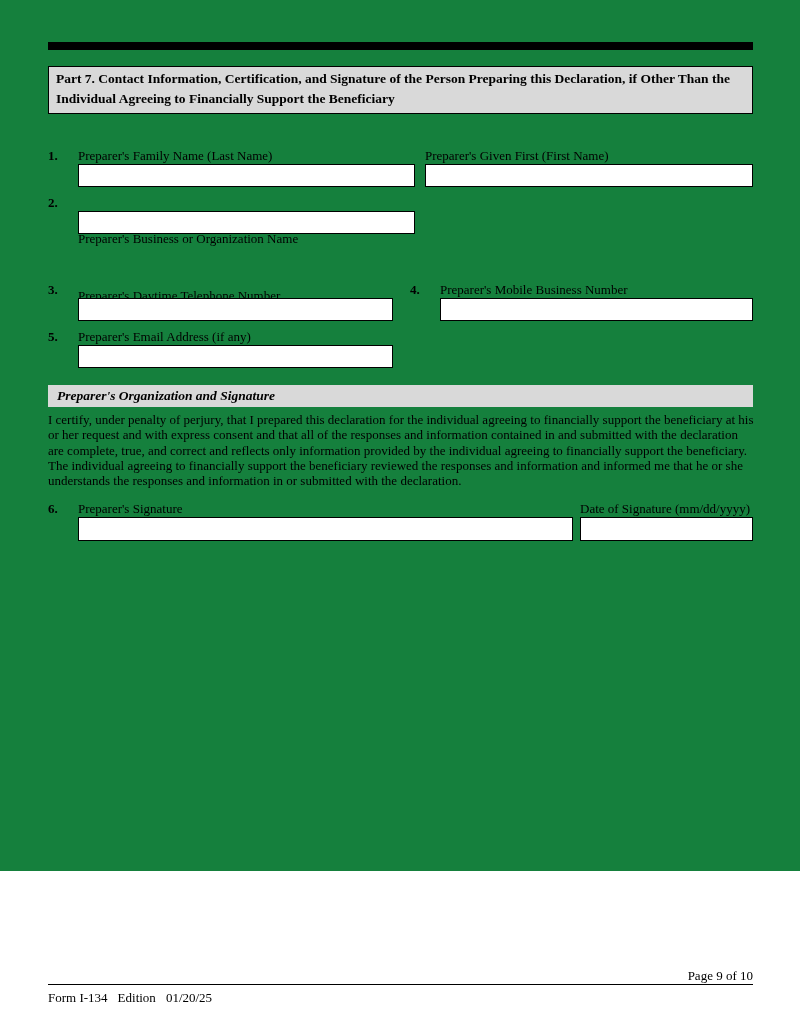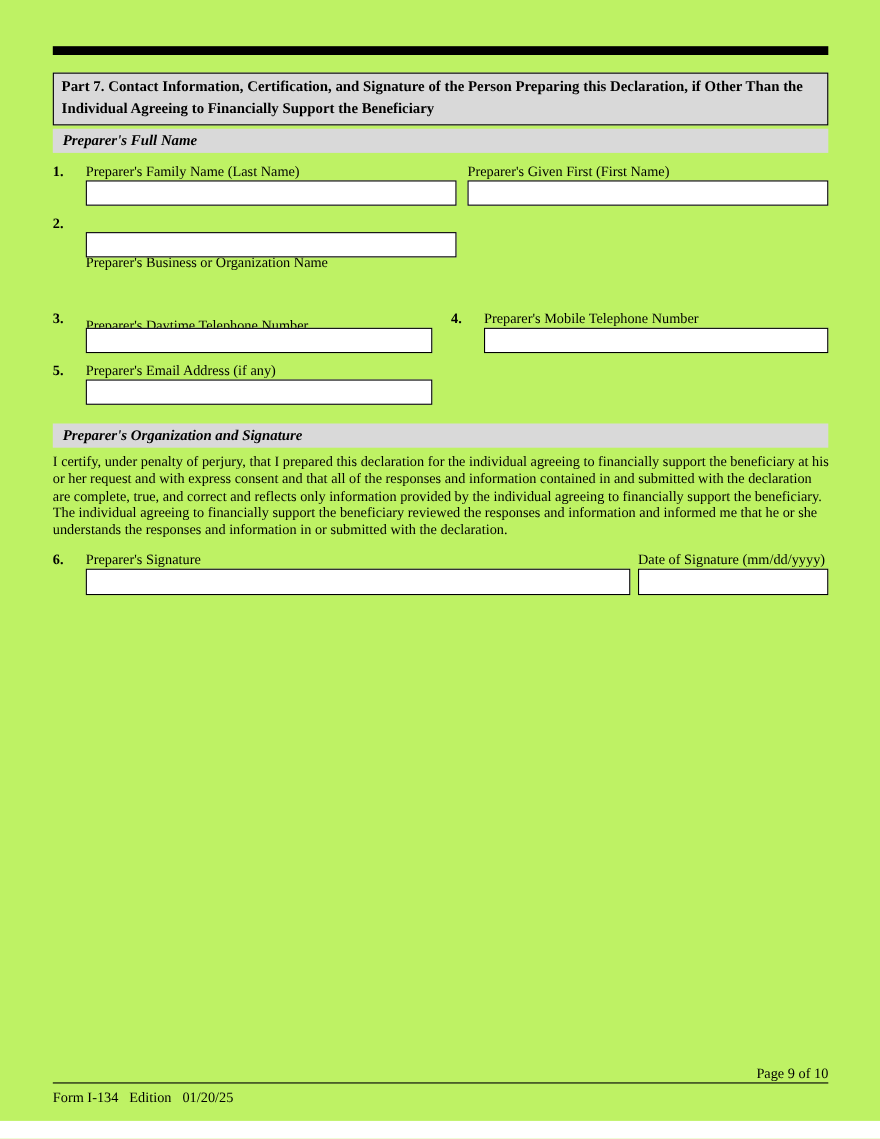--- a/index.html
+++ b/index.html
@@ -5,21 +5,21 @@
   * { margin: 0; padding: 0; box-sizing: border-box; }
   html, body { background: #ffffff; }
   body {
     width: 800px;
     height: 1035px;
     font-family: "Liberation Serif", serif;
     color: #000;
     position: relative;
     overflow: hidden;
   }
-  .page { position: absolute; top: 0; left: 0; width: 800px; height: 1019px; background: #bef264; }
+  .page { position: absolute; top: 0; left: 0; width: 800px; height: 871px; background: #15803d; }
 
   .top-bar {
     position: absolute; left: 48px; top: 42px; width: 705px; height: 8px;
     background: #000;
   }
 
   .part-header {
     position: absolute; left: 48px; top: 66px; width: 705px;
     background: #d9d9d9; border: 1px solid #000;
     font-weight: bold; font-size: 13.5px; line-height: 1.5;
@@ -103,37 +103,36 @@
 </style>
 </head>
 <body>
 
 <div class="page">
 
   <div class="top-bar"></div>
 
   <div class="part-header">Part 7.  Contact Information, Certification, and Signature of the Person Preparing this Declaration, if Other Than the Individual Agreeing to Financially Support the Beneficiary</div>
 
-  <div class="section-bar sec-full-name">Preparer's Full Name</div>
 
   <div class="num num-1">1.</div>
   <div class="lbl lbl-1a">Preparer's Family Name (Last Name)</div>
   <div class="lbl lbl-1b">Preparer's Given First (First Name)</div>
   <input type="text" class="text-input inp-1a" value="" style="">
   <input type="text" class="text-input inp-1b" value="" style="">
 
   <div class="num num-2">2.</div>
   <div class="lbl lbl-2">Preparer's Business or Organization Name</div>
   <input type="text" class="text-input inp-2" value="" style="">
 
 
   <div class="num num-3">3.</div>
   <div class="lbl lbl-3">Preparer's Daytime Telephone Number</div>
   <div class="num num-4">4.</div>
-  <div class="lbl lbl-4">Preparer's Mobile Telephone Number</div>
+  <div class="lbl lbl-4">Preparer's Mobile Business Number</div>
   <input type="text" class="text-input inp-3" value="" style="">
   <input type="text" class="text-input inp-4" value="" style="">
 
   <div class="num num-5">5.</div>
   <div class="lbl lbl-5">Preparer's Email Address (if any)</div>
   <input type="text" class="text-input inp-5" value="" style="">
 
   <div class="section-bar sec-cert">Preparer's Organization and Signature</div>
 
   <div class="cert-statement">I certify, under penalty of perjury, that I prepared this declaration for the individual agreeing to financially support the beneficiary at his or her request and with express consent and that all of the responses and information contained in and submitted with the declaration are complete, true, and correct and reflects only information provided by the individual agreeing to financially support the beneficiary. The individual agreeing to financially support the beneficiary reviewed the responses and information and informed me that he or she understands the responses and information in or submitted with the declaration.</div>

